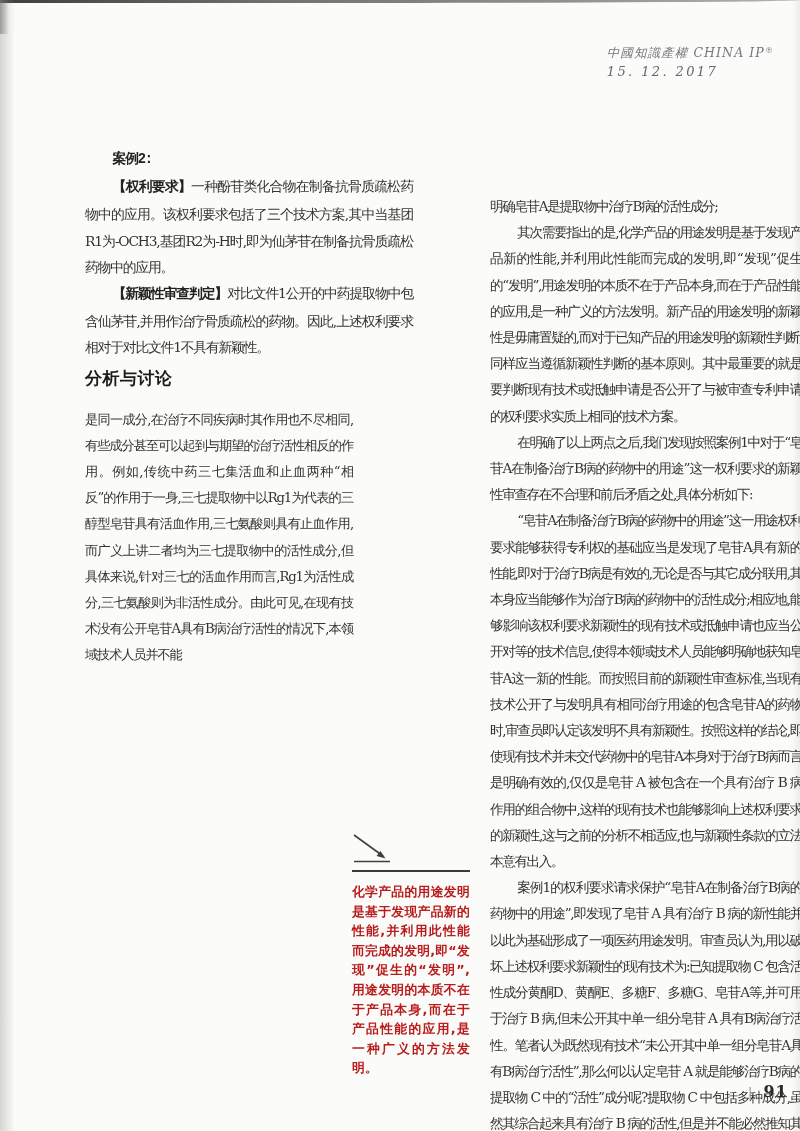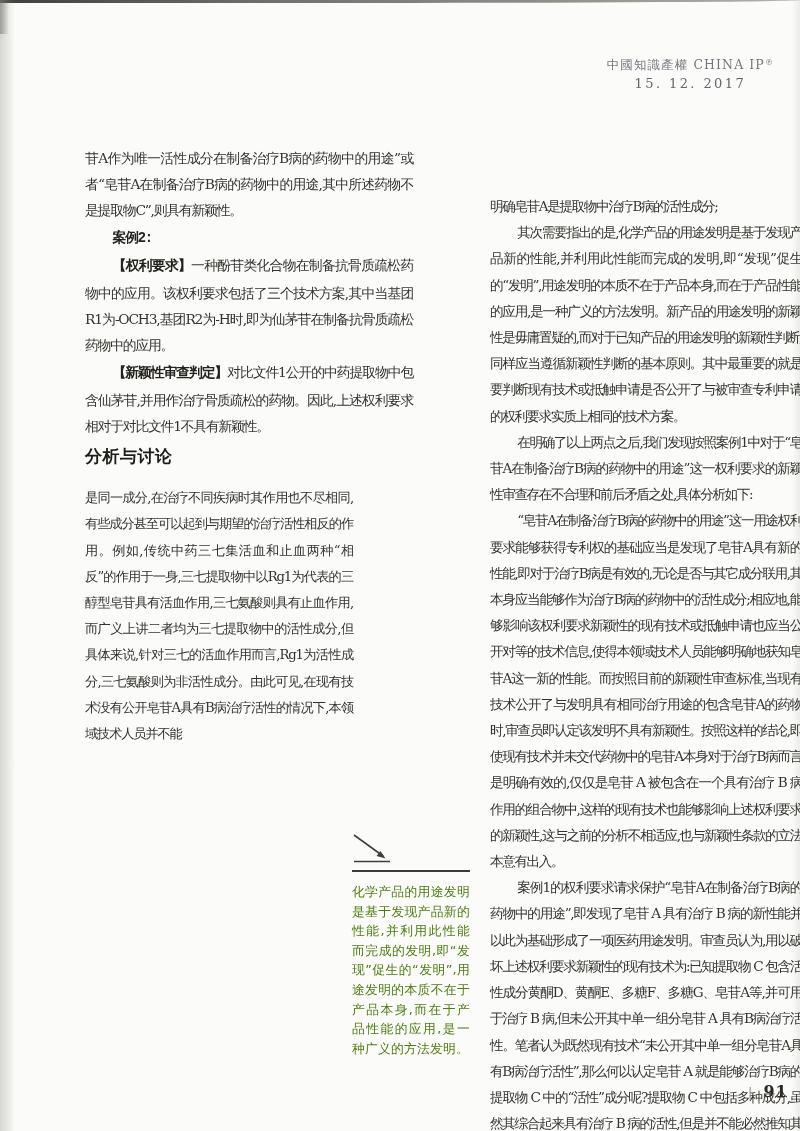--- a/index.html
+++ b/index.html
@@ -14,41 +14,41 @@
     background:linear-gradient(to right,#3f3f3c,#72726e 35%,#96968f 75%,#b3b3ac);
     border-radius:0 0 60% 0/0 0 100% 0;}
   .scan-corner{position:absolute;top:0;left:0;width:9px;height:34px;
     background:linear-gradient(to right,rgba(88,88,84,.55),rgba(88,88,84,0));}
   .scan-left{position:absolute;top:0;left:0;width:15px;height:100%;
     background:linear-gradient(to right,rgba(150,150,143,.38),rgba(150,150,143,0));}
   .scan-right{position:absolute;top:0;right:0;width:8px;height:100%;
     background:linear-gradient(to left,rgba(190,190,183,.25),rgba(190,190,183,0));}
 
   
-  .header{position:absolute;top:54px;right:26px;text-align:center;line-height:17px;}
+  .header{position:absolute;top:42px;right:26px;text-align:left;line-height:17px;font-style:italic;}
   .brand{font-size:12.5px;color:#74787e;letter-spacing:1.1px;}
   .brand sup{font-size:8px;vertical-align:4px;}
   .date{font-size:13px;color:#63676d;letter-spacing:2.4px;margin-top:2px;}
 
   
   .col{position:absolute;top:145px;text-align:justify;}
   .col p{margin:0;}
   .col-left{left:85px;width:328px;font-size:13.8px;letter-spacing:-1.2px;line-height:26.2px;}
   .col-right{left:490px;width:312px;font-size:13.6px;letter-spacing:-1.4px;line-height:26.2px;margin-top:48px;}
   .ind{text-indent:2em;}
   .lead{font-weight:700;color:#23221e;font-family:Liberation Mono, monospace;}
   .section-heading{font-size:17px;font-weight:700;color:#1d1c18;
     letter-spacing:.5px;margin:7px 0 19px;line-height:20px;text-align:left;}
   .narrow{width:268px;font-size:13.2px;letter-spacing:-1.1px;}
 
   
   .pull-quote{position:absolute;left:352px;top:834px;width:118px;}
   .pq-arrow{display:block;margin-left:1px;}
   .pq-rule{border-top:2px solid #3b3b36;margin-top:7px;}
-  .pq-text{margin-top:10px;color:#4d7c0f;font-weight:400;font-size:12.8px;
+  .pq-text{margin-top:10px;color:#b91c1c;font-weight:700;font-size:12.8px;
     line-height:19.6px;text-align:justify;letter-spacing:.2px;
     font-family:"DejaVu Sans","Liberation Sans",sans-serif;}
 
   
   .folio{position:absolute;left:748px;top:1082px;display:flex;align-items:baseline;gap:11px;}
   .folio-bar{color:#8f8f89;font-size:13px;}
   .folio-num{color:#2b2a26;font-size:16px;font-weight:600;letter-spacing:1px;}
 </style>
 </head>
 <body>
@@ -59,21 +59,20 @@
   <div class="scan-corner"></div>
   <div class="scan-left"></div>
   <div class="scan-right"></div>
 
   <div class="header">
     <div class="brand"><span>中國知識產權 CHINA IP</span><sup>®</sup></div>
     <div class="date">15. 12. 2017</div>
   </div>
 
   <div class="col col-left">
-    <p class="para"><span>苷A作为唯一活性成分在制备治疗B病的药物中的用途”或者“皂苷A在制备治疗B病的药物中的用途,其中所述药物不是提取物C”,则具有新颖性。</span></p>
     <p class="para ind"><b class="lead">案例2:</b></p>
     <p class="para ind"><b class="lead">【权利要求】</b><span>一种酚苷类化合物在制备抗骨质疏松药物中的应用。该权利要求包括了三个技术方案,其中当基团R1为-OCH3,基团R2为-H时,即为仙茅苷在制备抗骨质疏松药物中的应用。</span></p>
     <p class="para ind"><b class="lead">【新颖性审查判定】</b><span>对比文件1公开的中药提取物中包含仙茅苷,并用作治疗骨质疏松的药物。因此,上述权利要求相对于对比文件1不具有新颖性。</span></p>
     <h2 class="section-heading">分析与讨论</h2>
     <p class="para narrow"><span>是同一成分,在治疗不同疾病时其作用也不尽相同,有些成分甚至可以起到与期望的治疗活性相反的作用。例如,传统中药三七集活血和止血两种“相反”的作用于一身,三七提取物中以Rg1为代表的三醇型皂苷具有活血作用,三七氨酸则具有止血作用,而广义上讲二者均为三七提取物中的活性成分,但具体来说,针对三七的活血作用而言,Rg1为活性成分,三七氨酸则为非活性成分。由此可见,在现有技术没有公开皂苷A具有B病治疗活性的情况下,本领域技术人员并不能</span></p>
   </div>
 
   <div class="col col-right">
     <p class="para"><span>明确皂苷A是提取物中治疗B病的活性成分;</span></p>
     <p class="para ind"><span>其次需要指出的是,化学产品的用途发明是基于发现产品新的性能,并利用此性能而完成的发明,即“发现”促生的“发明”,用途发明的本质不在于产品本身,而在于产品性能的应用,是一种广义的方法发明。新产品的用途发明的新颖性是毋庸置疑的,而对于已知产品的用途发明的新颖性判断,同样应当遵循新颖性判断的基本原则。其中最重要的就是要判断现有技术或抵触申请是否公开了与被审查专利申请的权利要求实质上相同的技术方案。</span></p>

